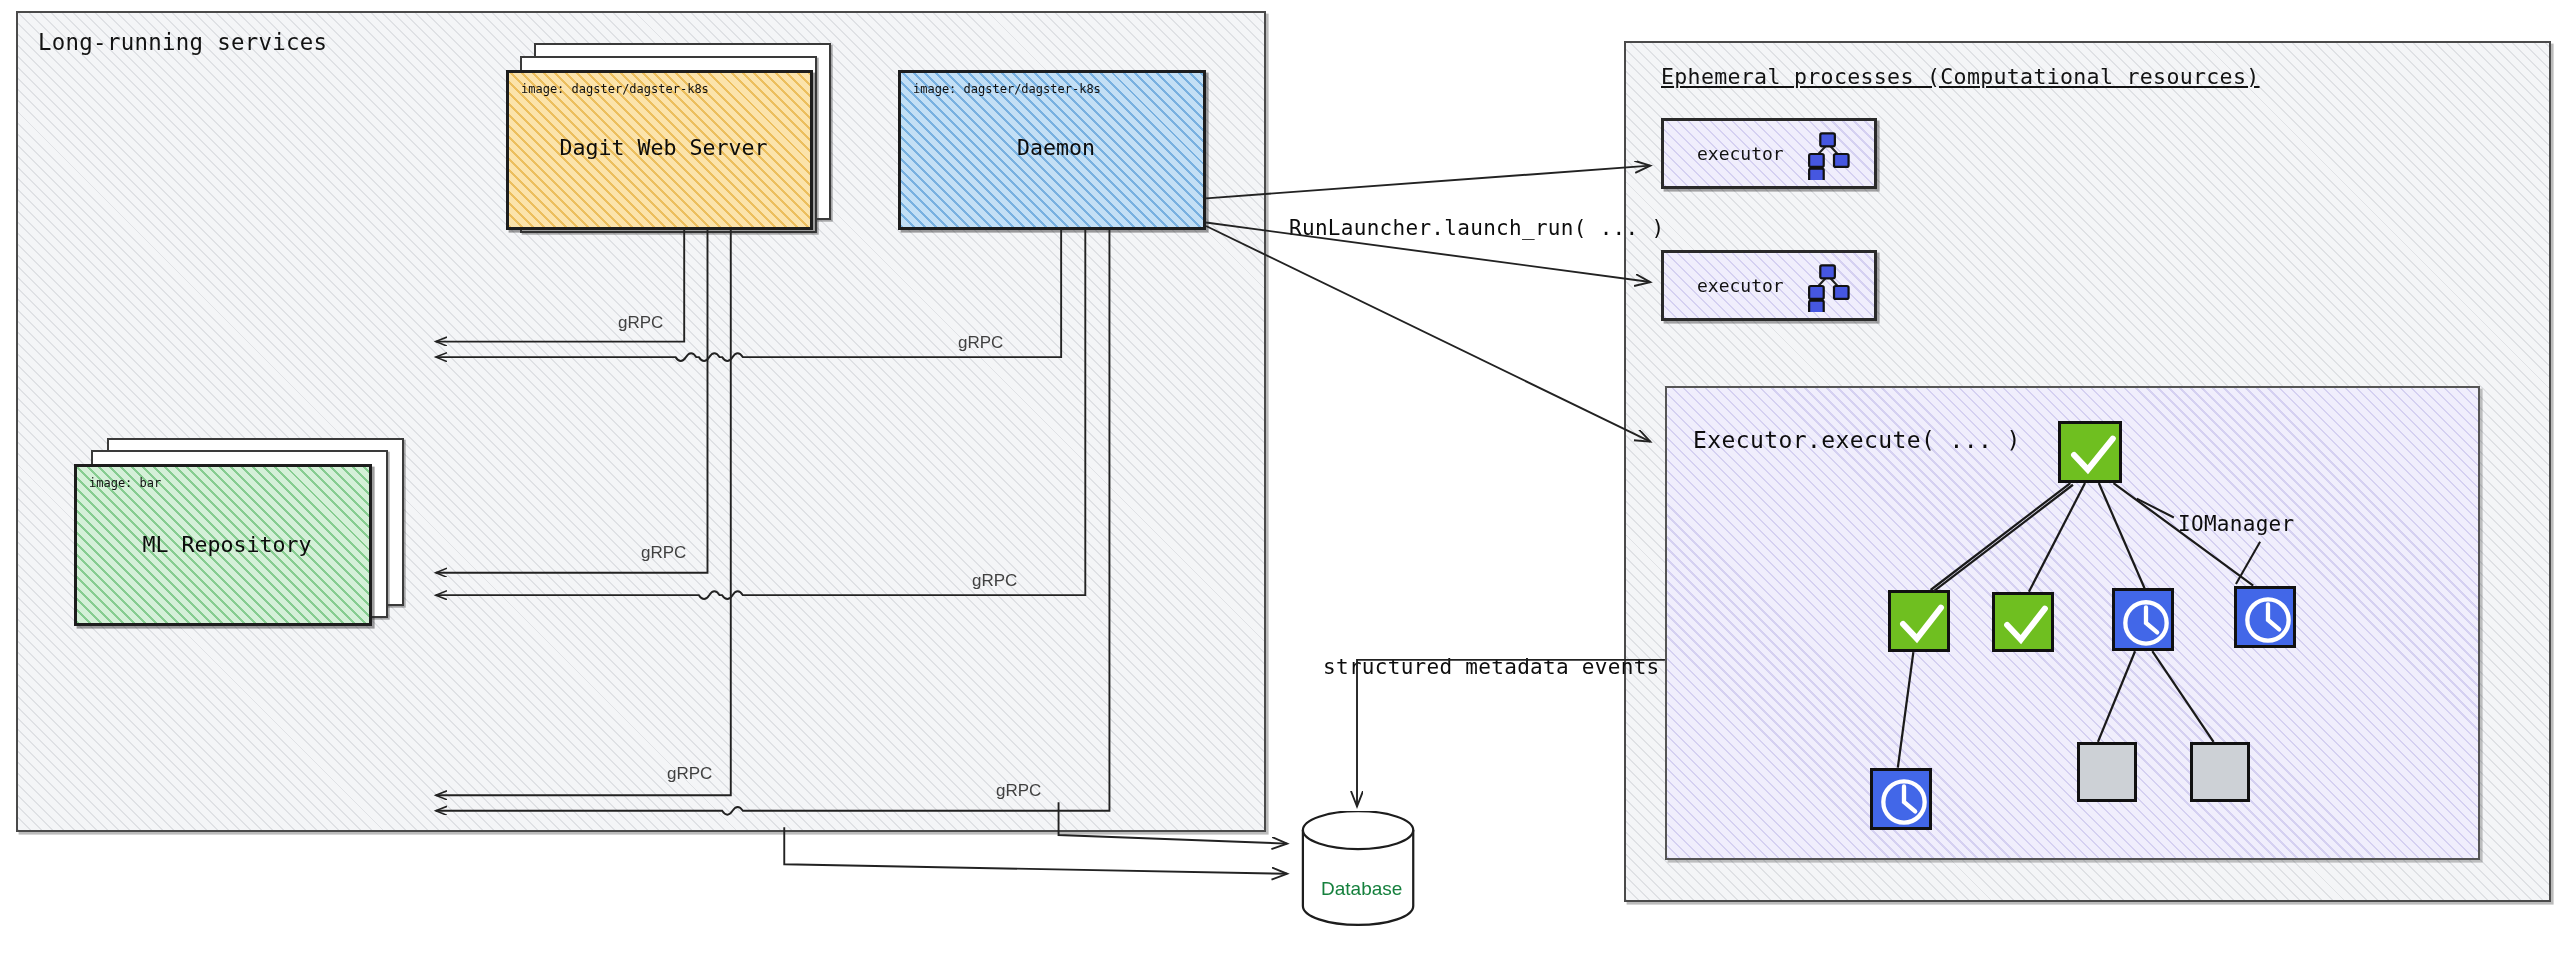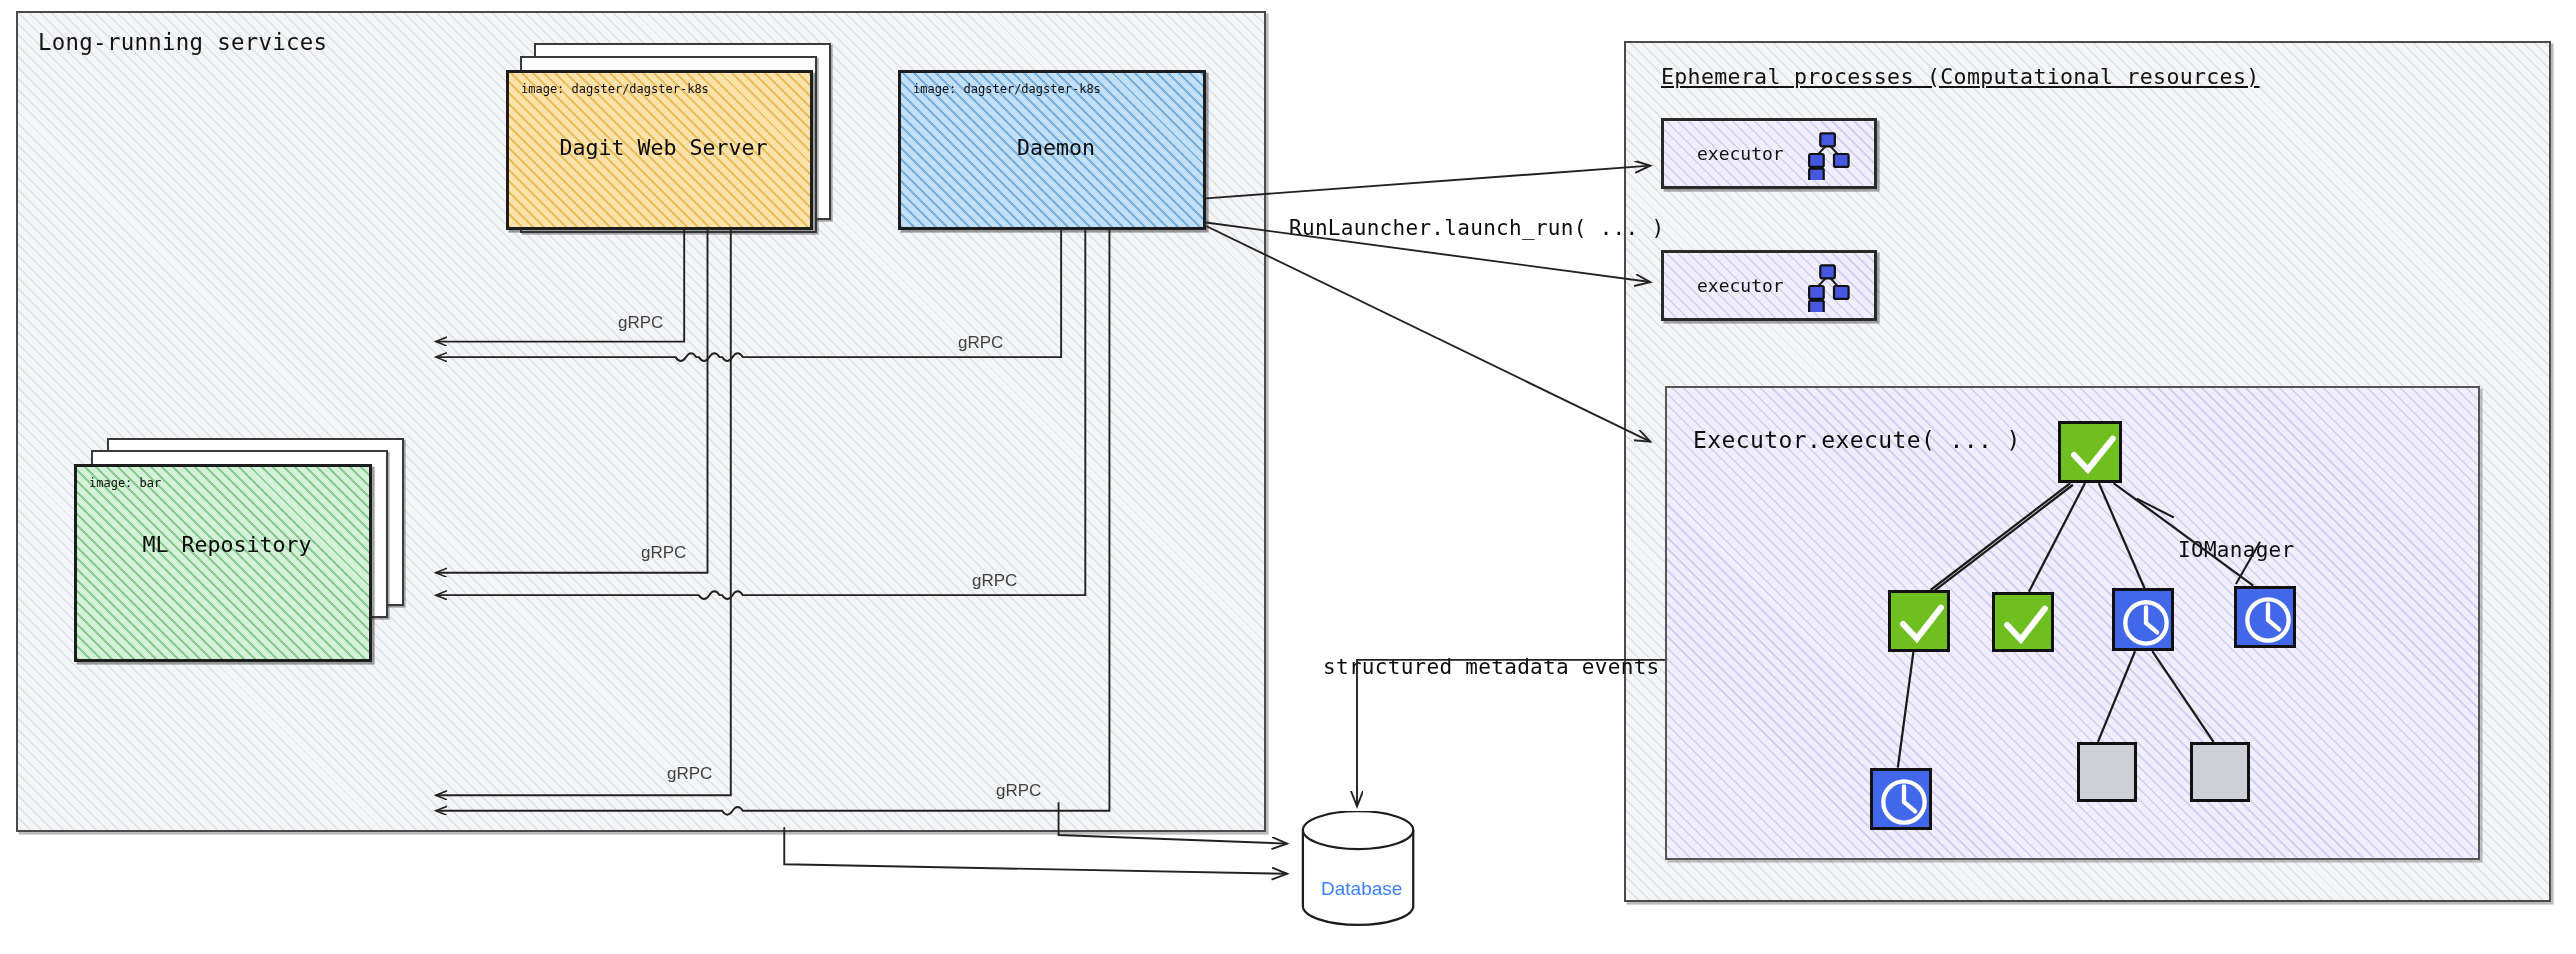--- a/index.html
+++ b/index.html
@@ -91,21 +91,21 @@
   .node{
     position:absolute;border:3.5px solid #111;box-sizing:border-box;
   }
   .node.green{background:#6fbf20;}
   .node.blue{background:#4267e8;}
   .node.gray{background:#cdd1d6;}
 
   
   .db-label{
     position:absolute;font-family:"Liberation Sans",sans-serif;
-    font-size:19px;color:#3b82f6;white-space:nowrap;
+    font-size:19px;color:#15803d;white-space:nowrap;
   }
 
   
   .edge-label{
     position:absolute;font-size:21px;color:#0d0d0d;white-space:pre;letter-spacing:0.3px;
   }
   .grpc-label{
     position:absolute;font-family:Liberation Sans, sans-serif;
     font-size:17px;color:#404040;white-space:nowrap;margin-left:16px;
   }
@@ -133,21 +133,21 @@
     <div class="card fill-blue" style="left:0px;top:0px;width:308px;height:160px;">
       <div class="img-label">image: dagster/dagster-k8s</div>
       <div class="card-title" style="top:62px;">Daemon</div>
     </div>
   </div>
 
 
   <div class="stackwrap" style="left:74px;top:438px;width:345px;height:198px;">
     <div class="stack-back" style="left:33px;top:0px;width:293px;height:164px;"></div>
     <div class="stack-back" style="left:17px;top:12px;width:293px;height:164px;"></div>
-    <div class="card fill-green" style="left:0px;top:26px;width:298px;height:198px;">
+    <div class="card fill-green" style="left:0px;top:26px;width:298px;height:162px;">
       <div class="img-label">image: bar</div>
       <div class="card-title" style="top:65px;">ML Repository</div>
     </div>
   </div>
 
 
   <div class="abs container" style="left:1624px;top:41px;width:927px;height:861px;"></div>
   <div class="container-title" style="left:1661px;top:62px;font-size:21.6px;text-decoration:underline;">Ephemeral processes (Computational resources)</div>
 
   <div class="exec-box fill-lav" style="left:1661px;top:118px;width:210px;height:65px;">
@@ -167,21 +167,21 @@
       <path d="M33 20 L21 33 M37 20 L49 33 M23 41 L23 48" stroke="#222" stroke-width="2.4" fill="none"></path>
       <rect x="26" y="6" width="17" height="15" rx="2" fill="#4657e0" stroke="#111" stroke-width="2.6"></rect>
       <rect x="13" y="30" width="17" height="15" rx="2" fill="#4657e0" stroke="#111" stroke-width="2.6"></rect>
       <rect x="42" y="30" width="17" height="15" rx="2" fill="#4657e0" stroke="#111" stroke-width="2.6"></rect>
       <rect x="13" y="47" width="17" height="15" rx="2" fill="#4657e0" stroke="#111" stroke-width="2.6"></rect>
     </svg>
   </div>
 
   <div class="exec-panel fill-lav" style="left:1665px;top:386px;width:811px;height:470px;"></div>
   <div class="panel-title" style="left:1693px;top:427px;">Executor.execute( ... )</div>
-  <div class="edge-label" style="left:2178px;top:538px;font-size:21px;">IOManager</div>
+  <div class="edge-label" style="left:2178px;top:512px;font-size:21px;">IOManager</div>
 
   <div class="node green" style="left:2058px;top:421px;width:64px;height:62px;">
     <svg width="64" height="62" viewBox="0 0 74 72">
       <path d="M15 36 L31 53 L60 17" stroke="#ffffff" stroke-width="7" fill="none" stroke-linecap="round"></path>
     </svg>
   </div>
 
   <div class="node green" style="left:1888px;top:590px;width:62px;height:62px;">
     <svg width="62" height="62" viewBox="0 0 72 72">
       <path d="M14 36 L30 53 L58 17" stroke="#ffffff" stroke-width="7" fill="none" stroke-linecap="round"></path>

